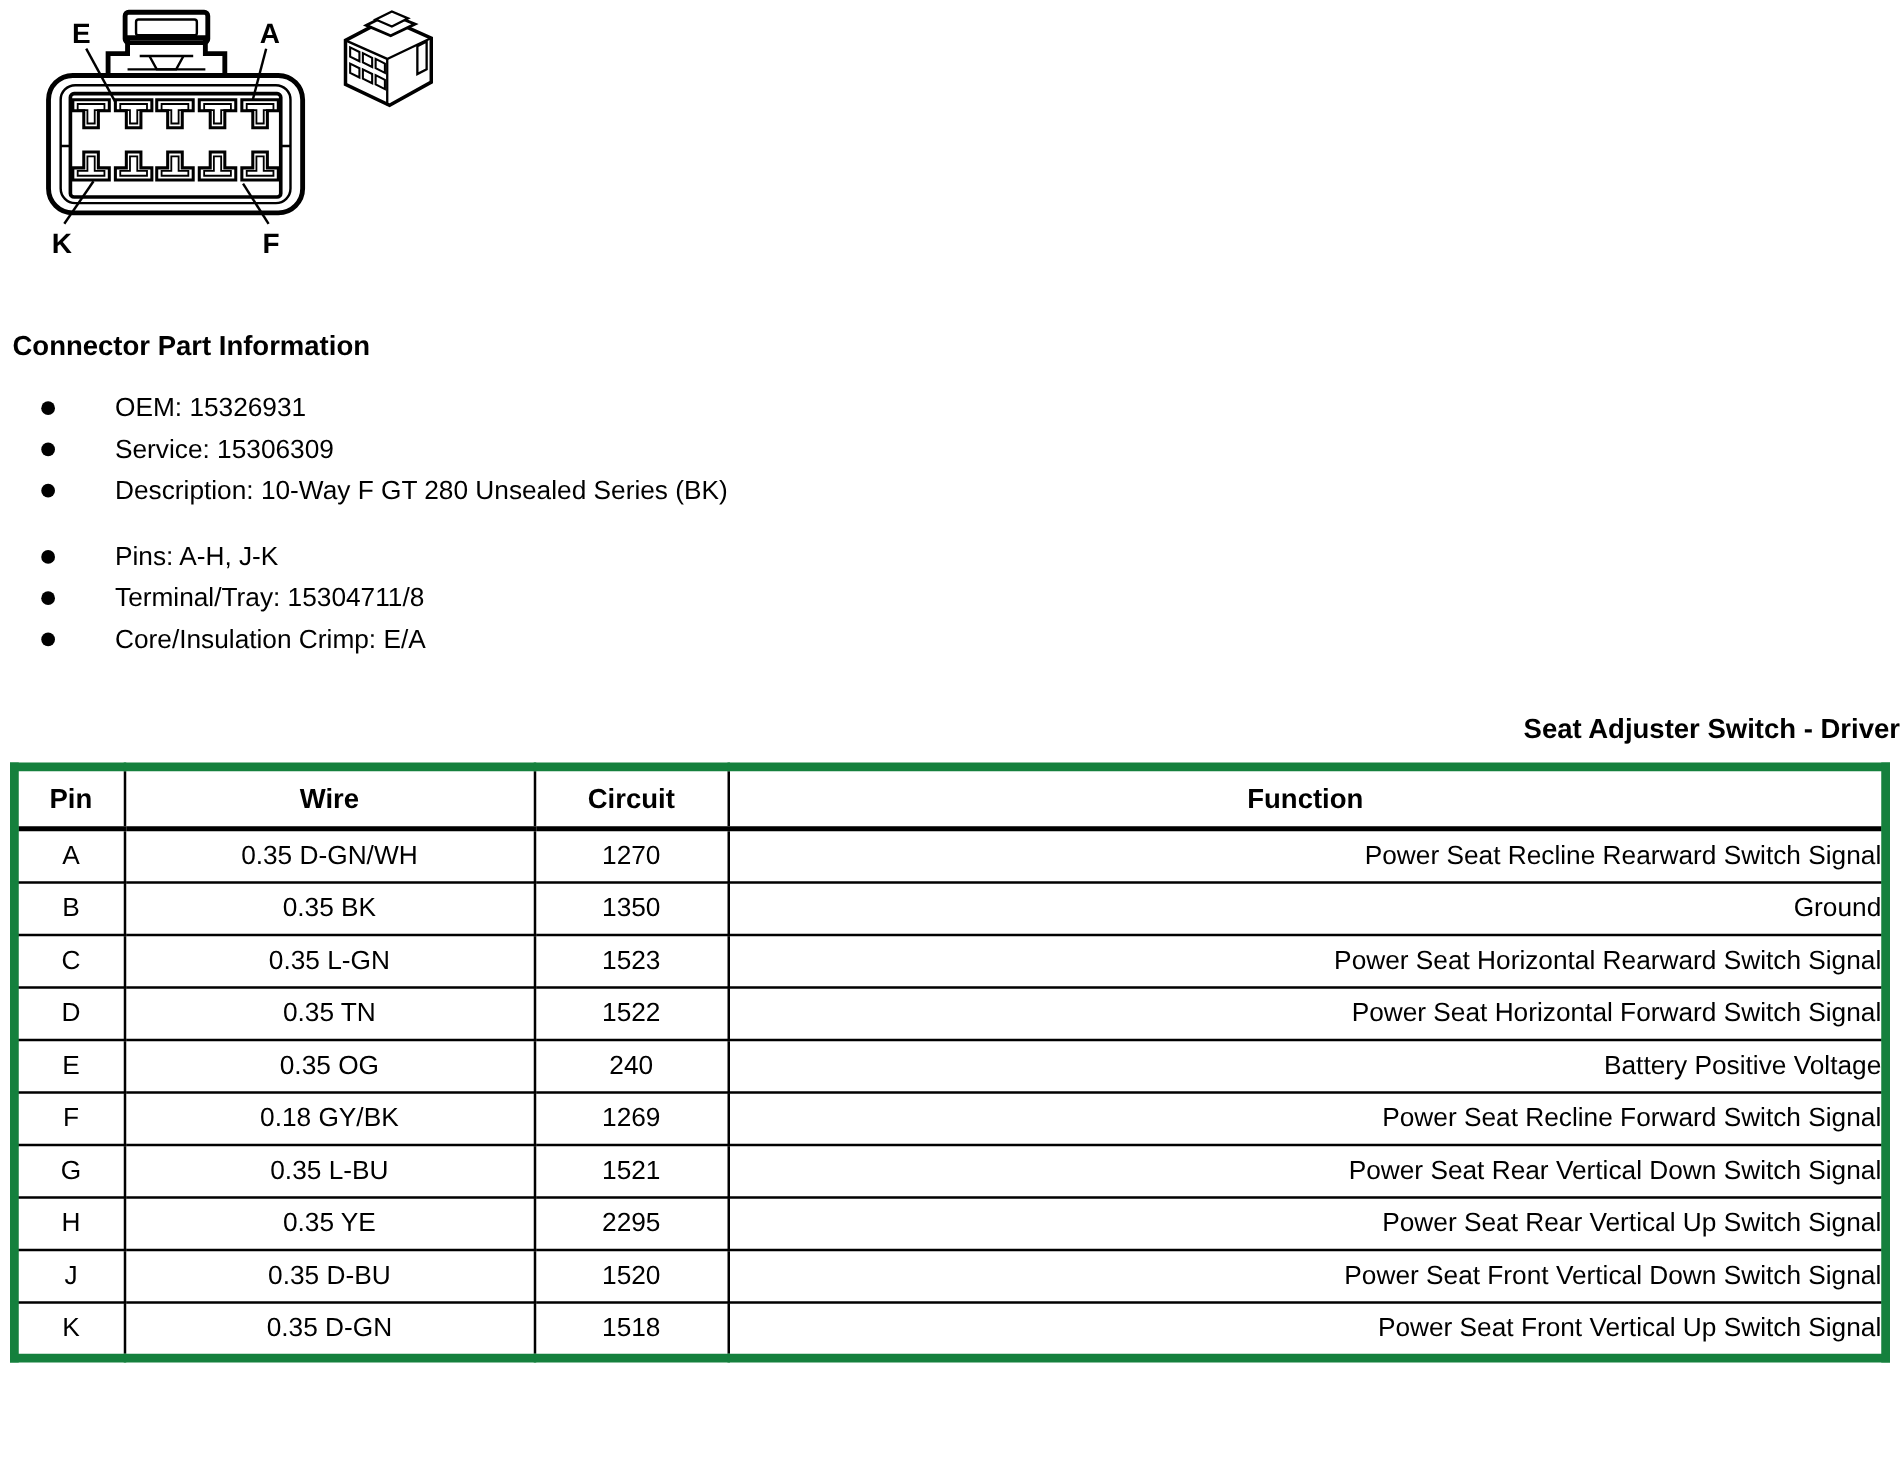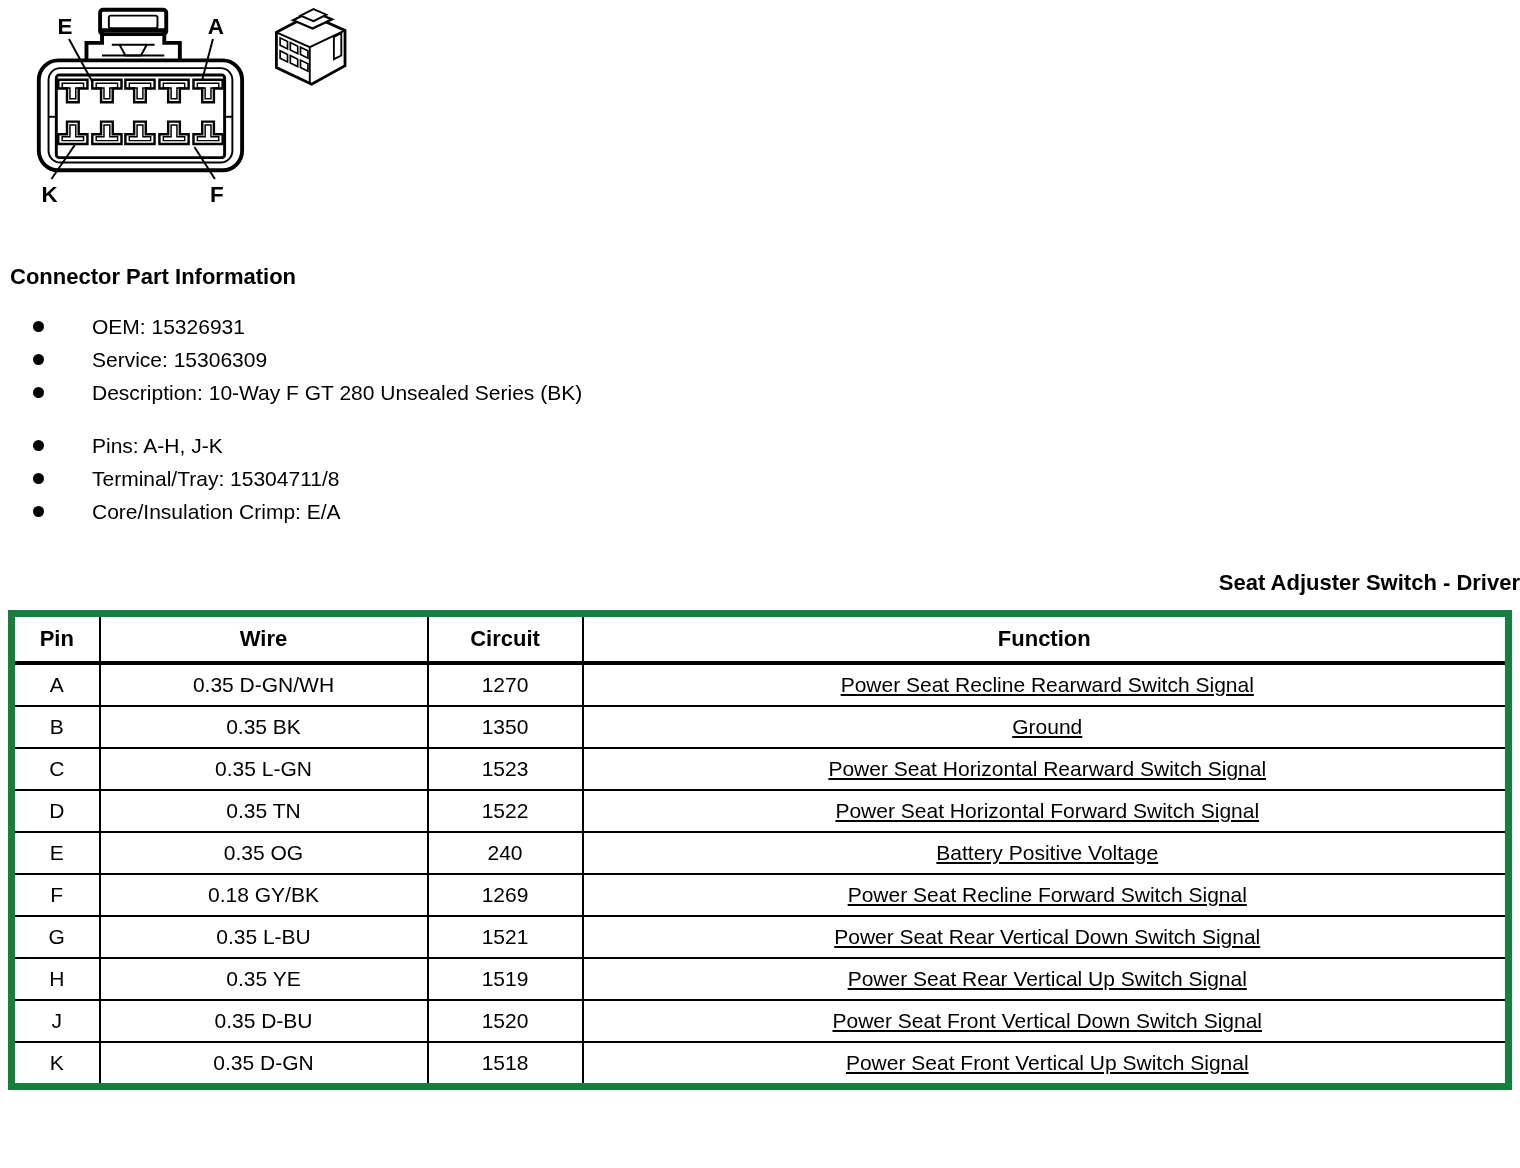--- a/index.html
+++ b/index.html
@@ -86,23 +86,22 @@
     height: 44px;
     font-size: 22px;
     font-weight: bold;
     border-bottom: 4px solid #000;
   }
   table.pinout tbody td {
     height: 40px;
     font-size: 21px;
   }
   table.pinout td.fn {
-    text-align: center;
+    text-align: right;
     padding-left: 6px;
-    text-decoration: underline;
   }
   svg text {
     font-family: "Liberation Sans", sans-serif;
   }
 </style>
 </head>
 <body>
 
 <div class="page">
 
@@ -278,21 +277,21 @@
       </tr>
       <tr>
         <td>G</td>
         <td>0.35 L-BU</td>
         <td>1521</td>
         <td class="fn">Power Seat Rear Vertical Down Switch Signal</td>
       </tr>
       <tr>
         <td>H</td>
         <td>0.35 YE</td>
-        <td>1519</td>
+        <td>2295</td>
         <td class="fn">Power Seat Rear Vertical Up Switch Signal</td>
       </tr>
       <tr>
         <td>J</td>
         <td>0.35 D-BU</td>
         <td>1520</td>
         <td class="fn">Power Seat Front Vertical Down Switch Signal</td>
       </tr>
       <tr>
         <td>K</td>

